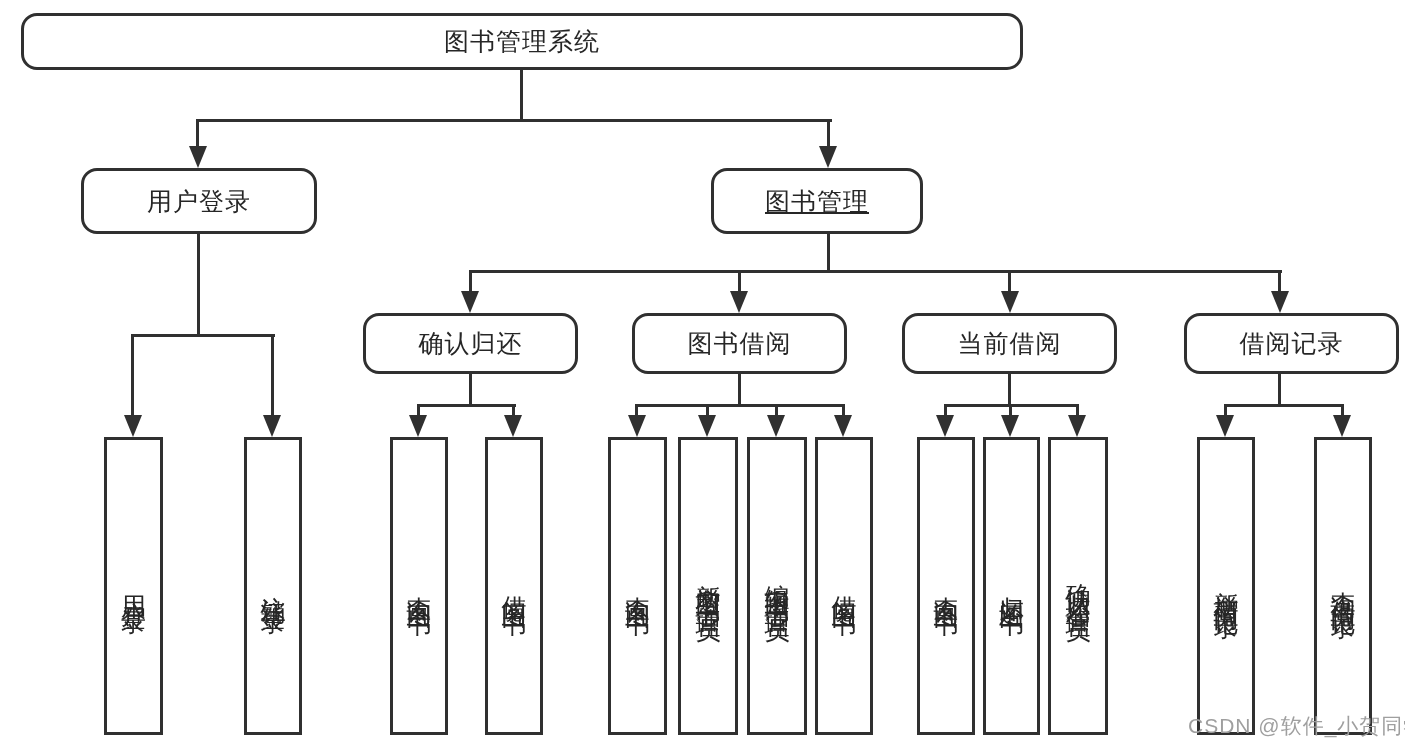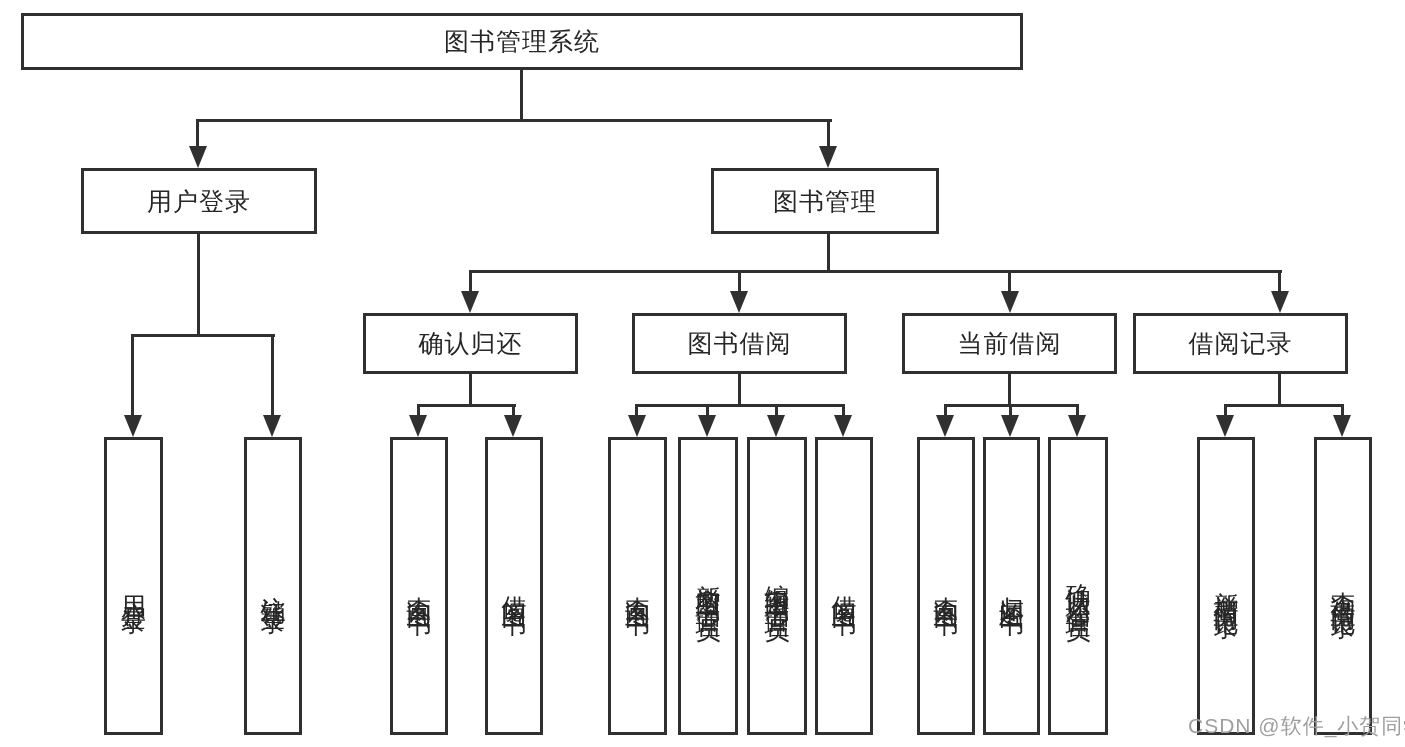--- a/index.html
+++ b/index.html
@@ -10,21 +10,21 @@
     overflow:hidden;
   }
   .hnode, .vnode {
     position:absolute; box-sizing:border-box;
     border:3px solid var(--line, #303030);
     background:#ffffff;
     display:flex; align-items:center; justify-content:center;
     color:var(--text, #262626);
     z-index:2;
   }
-  .hnode { font-size:25px; letter-spacing:1px; white-space:nowrap; }
+  .hnode { font-size:25px; letter-spacing:1px; white-space:nowrap;border-radius:16px; }
   .vnode {
     writing-mode:vertical-rl; text-orientation:mixed;
     font-size:25px; letter-spacing:5px; line-height:1;
   }
   .line { position:absolute; background:var(--line, #303030); z-index:1; }
   .arrow {
     position:absolute; width:0; height:0; z-index:1;
     border-left:9px solid transparent;
     border-right:9px solid transparent;
     border-top:22px solid var(--line, #303030);
@@ -36,26 +36,26 @@
   }
 </style>
 </head>
 <body>
 
 <div class="canvas">
 
   <div class="hnode" style="left:21px; top:13px; width:1002px; height:57px;">图书管理系统</div>
 
   <div class="hnode" style="left:81px; top:168px; width:236px; height:66px;">用户登录</div>
-  <div class="hnode" style="left:711px; top:168px; width:228px; height:66px;">图书管理</div>
+  <div class="hnode" style="left:711px; top:168px; width:212px; height:66px;text-decoration:underline;">图书管理</div>
 
   <div class="hnode" style="left:632px; top:313px; width:215px; height:61px; left:363px;">确认归还</div>
   <div class="hnode" style="left:632px; top:313px; width:215px; height:61px;">图书借阅</div>
   <div class="hnode" style="left:902px; top:313px; width:215px; height:61px;">当前借阅</div>
-  <div class="hnode" style="left:1133px; top:313px; width:215px; height:61px;">借阅记录</div>
+  <div class="hnode" style="left:1184px; top:313px; width:215px; height:61px;">借阅记录</div>
 
   <div class="vnode" style="left:104px; top:437px; width:59px; height:298px;">用户登录</div>
   <div class="vnode" style="left:244px; top:437px; width:58px; height:298px;">注销登录</div>
 
   <div class="vnode" style="left:390px; top:437px; width:58px; height:298px;">查询图书</div>
   <div class="vnode" style="left:485px; top:437px; width:58px; height:298px;">借阅图书</div>
 
   <div class="vnode" style="left:608px; top:437px; width:59px; height:298px;">查询图书</div>
   <div class="vnode" style="left:678px; top:437px; width:60px; height:298px;">新增图书（管理员）</div>
   <div class="vnode" style="left:747px; top:437px; width:60px; height:298px;">编辑图书（管理员）</div>

